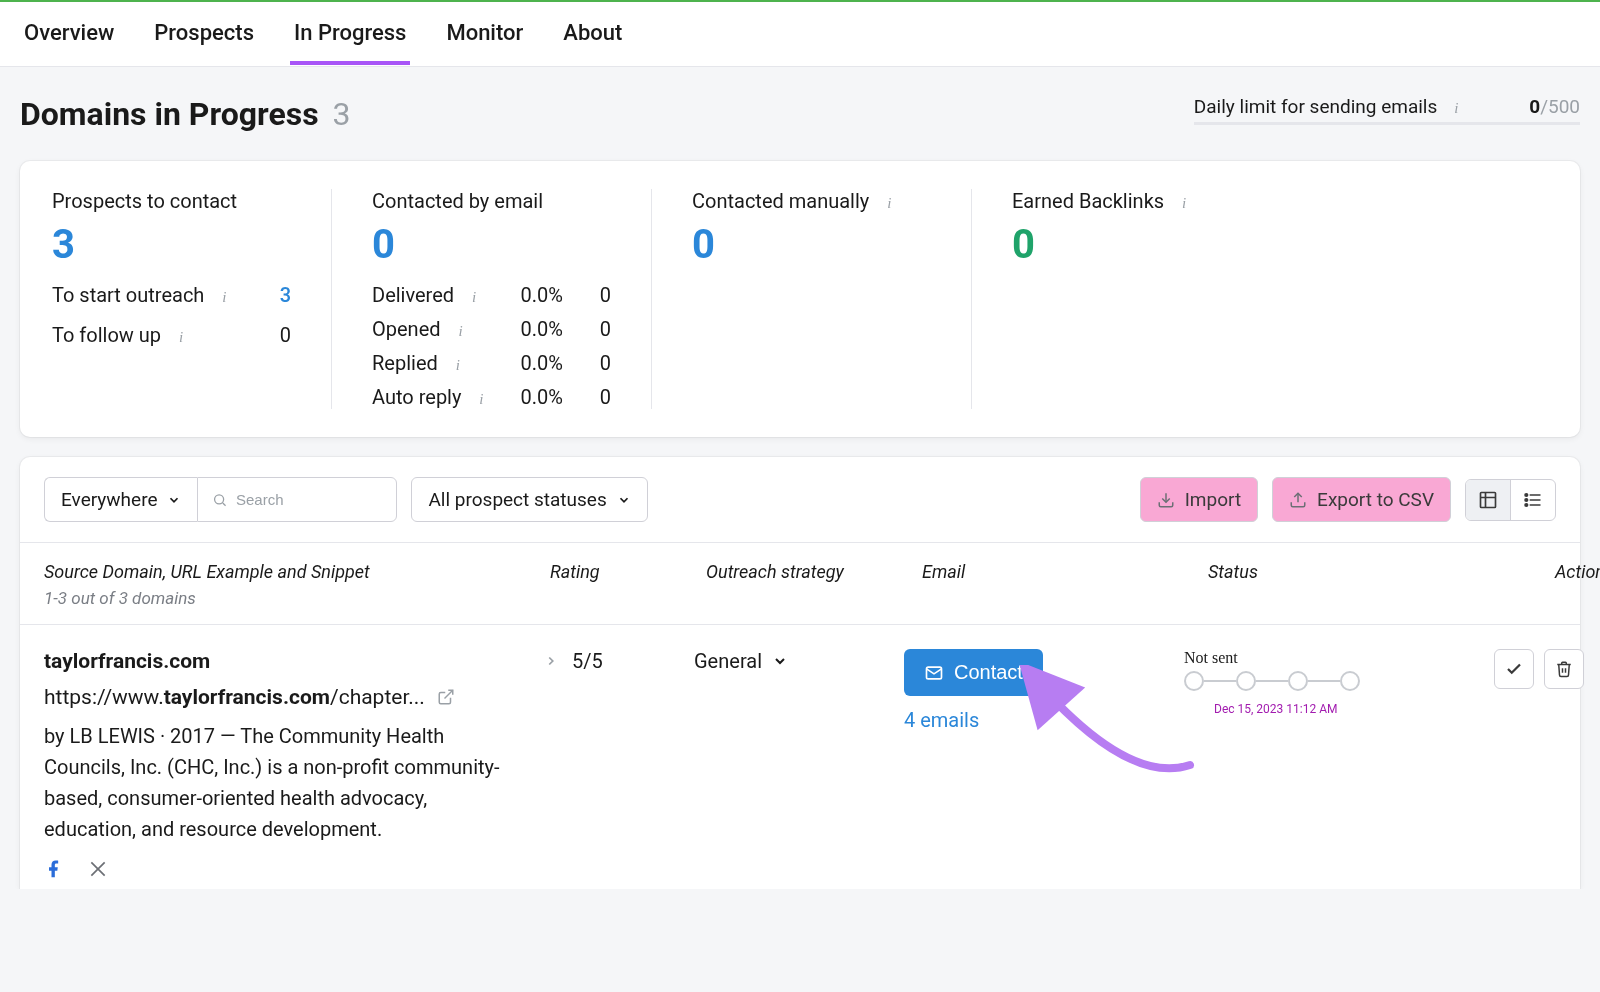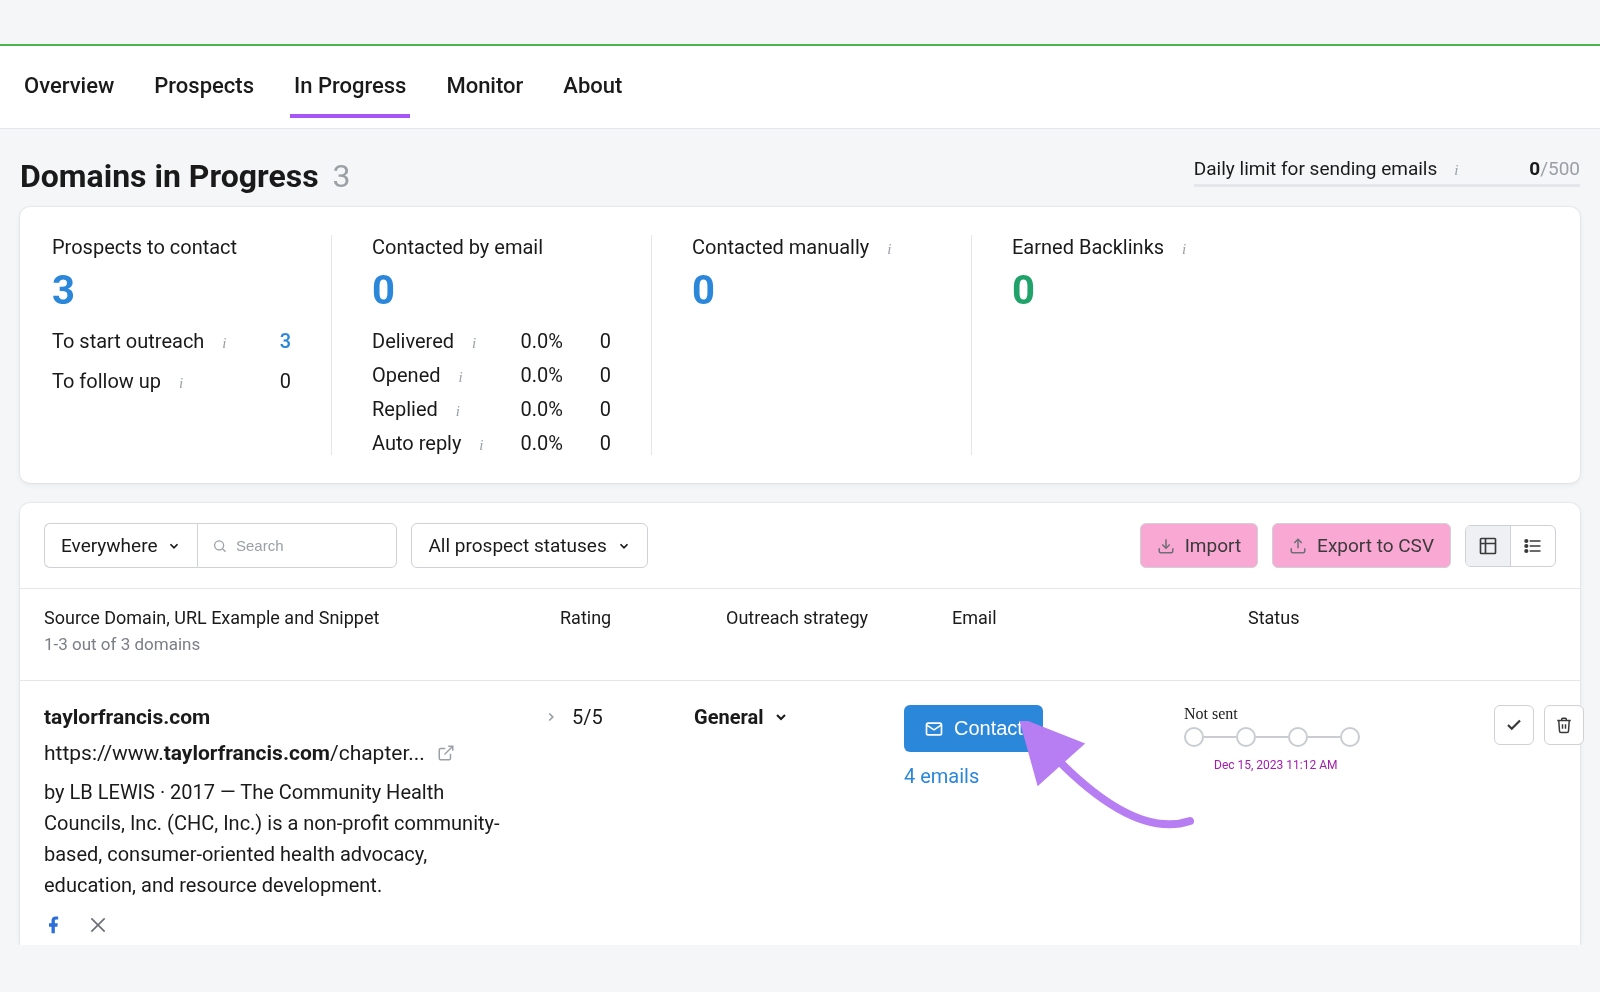--- a/index.html
+++ b/index.html
@@ -1,24 +1,24 @@
 <!DOCTYPE html>
 <html><head>
 <meta charset="utf-8">
 <style>
   * { box-sizing: border-box; margin: 0; padding: 0; }
   body { font-family: -apple-system, BlinkMacSystemFont, "Segoe UI", Roboto, Helvetica, Arial, sans-serif; background: #f5f6f8; color: #1a1a1a; width: 1600px; }
   
   
-  .tabs { display: flex; gap: 32px; padding: 11px 20px; background: #fff; border-bottom: 1px solid #e5e6eb; border-top: 2px solid #4db34d; margin-top: 44px; }
+  .tabs { display: flex; gap: 32px; padding: 2px 20px; background: #fff; border-bottom: 1px solid #e5e6eb; border-top: 2px solid #4db34d; }
   .tab { padding: 16px 4px; font-size: 22px; font-weight: 500; cursor: pointer; color: #1a1a1a; }
   .tab.active { border-bottom: 4px solid #a855f7; margin-bottom: -1px; }
   
   
-  .page-head { display: flex; justify-content: space-between; align-items: flex-start; padding: 28px 20px 12px; }
+  .page-head { display: flex; justify-content: space-between; align-items: flex-start; padding: 28px 20px 28px; }
   .page-title { font-size: 32px; font-weight: 700; }
   .page-title .count { color: #9aa0a6; font-weight: 400; margin-left: 6px; }
   .limit-box { text-align: right; }
   .limit-label { font-size: 19px; color: #1a1a1a; }
   .limit-count { font-size: 19px; margin-left: 60px; }
   .limit-count .used { font-weight: 700; }
   .limit-count .total { color: #9aa0a6; }
   .limit-bar { height: 3px; background: #e5e6eb; margin-top: 4px; width: 100%; }
   
   
@@ -53,39 +53,39 @@
   .chev { margin-left: 10px; }
   .spacer { flex: 1; }
   .btn .icn { margin-right: 10px; color: #6c6f75; }
   .btn.grey { background: #f9a8d4; color: #3a3a3a; }
   .view-toggle { display: inline-flex; border: 1px solid #d0d0d7; border-radius: 6px; overflow: hidden; }
   .view-toggle .vt { padding: 10px 12px; cursor: pointer; display:flex; align-items:center; }
   .view-toggle .vt.active { background: #eef0f3; }
   .view-toggle .vt + .vt { border-left: 1px solid #d0d0d7; }
   
   
-  .th-row { display: grid; grid-template-columns: 500px 150px 210px 280px 250px 150px; column-gap: 16px; padding: 18px 24px 26px; font-size: 18px; color: #1a1a1a; border-bottom: 1px solid #e5e6eb; border-top: 1px solid #e5e6eb; align-items: start; }
+  .th-row { display: grid; grid-template-columns: 500px 150px 210px 280px 250px 150px; column-gap: 6px; padding: 18px 24px 16px; font-size: 18px; color: #1a1a1a; border-bottom: 1px solid #e5e6eb; border-top: 1px solid #e5e6eb; align-items: start; font-style: italic; }
   .th-row .r { text-align: right; }
   .th-sub { color: #7a7e85; font-size: 17px; margin-top: 6px; font-weight: 400; }
   
   .td-row { display: grid; grid-template-columns: 500px 150px 210px 280px 250px 150px; padding: 24px 24px 10px; font-size: 19px; align-items: start; }
   
   .dom-title { font-weight: 700; font-size: 21px; margin-bottom: 12px; }
   .dom-url { font-size: 21px; color: #1a1a1a; margin-bottom: 12px; display: flex; align-items: center; gap: 12px; }
   .dom-url .b { font-weight: 700; }
   .ext-ic { color: #9aa0a6; }
   .snippet { font-size: 20px; color: #1a1a1a; line-height: 1.55; max-width: 460px; }
   .socials { margin-top: 14px; display: flex; gap: 24px; }
   .soc-ic { color: #2b6dd9; font-weight: 700; font-size: 22px; }
   .soc-ic.x { color: #6c6f75; }
   
   .rating-cell { display: flex; align-items: center; gap: 14px; font-size: 20px; }
   .rating-cell .chev2 { color: #9aa0a6; }
   
-  .strategy-cell { display: flex; align-items: center; gap: 10px; font-size: 20px; font-weight: bold; }
+  .strategy-cell { display: flex; align-items: center; gap: 10px; font-size: 20px; }
   
   .email-cell .contact-btn { background: #2b87d9; color: #fff; border: none; border-radius: 6px; padding: 12px 20px; font-size: 20px; font-weight: 500; display: inline-flex; align-items: center; gap: 10px; cursor: pointer; }
   .email-cell .emcount { color: #2b87d9; font-size: 20px; margin-top: 12px; display: block; }
   
   .status-cell .st-lbl { font-size: 16px; margin-bottom: 4px; font-family: Liberation Serif, serif; }
   .steps { display: flex; align-items: center; gap: 0; margin-bottom: 10px; }
   .steps .dot { width: 20px; height: 20px; border: 2px solid #c9ccd1; border-radius: 50%; background: #fff; }
   .steps .line { width: 32px; height: 2px; background: #c9ccd1; }
   .st-date { font-size: 12px; color: #a21caf; line-height: 1.4; margin-left: 30px; }
   

